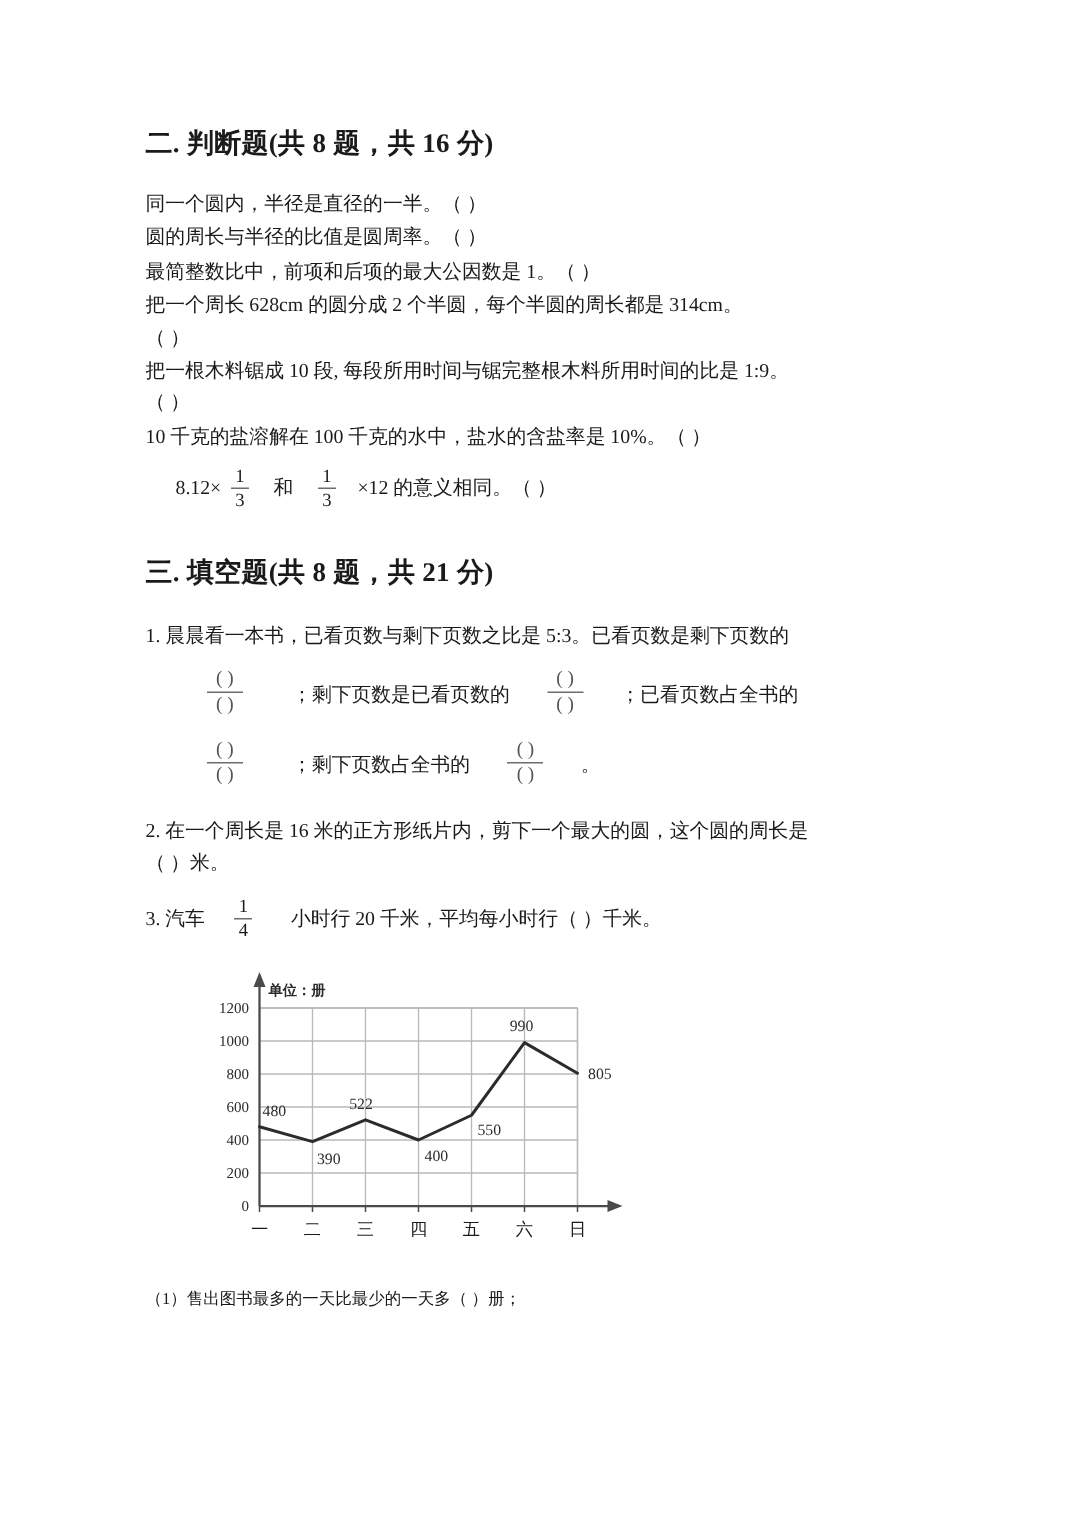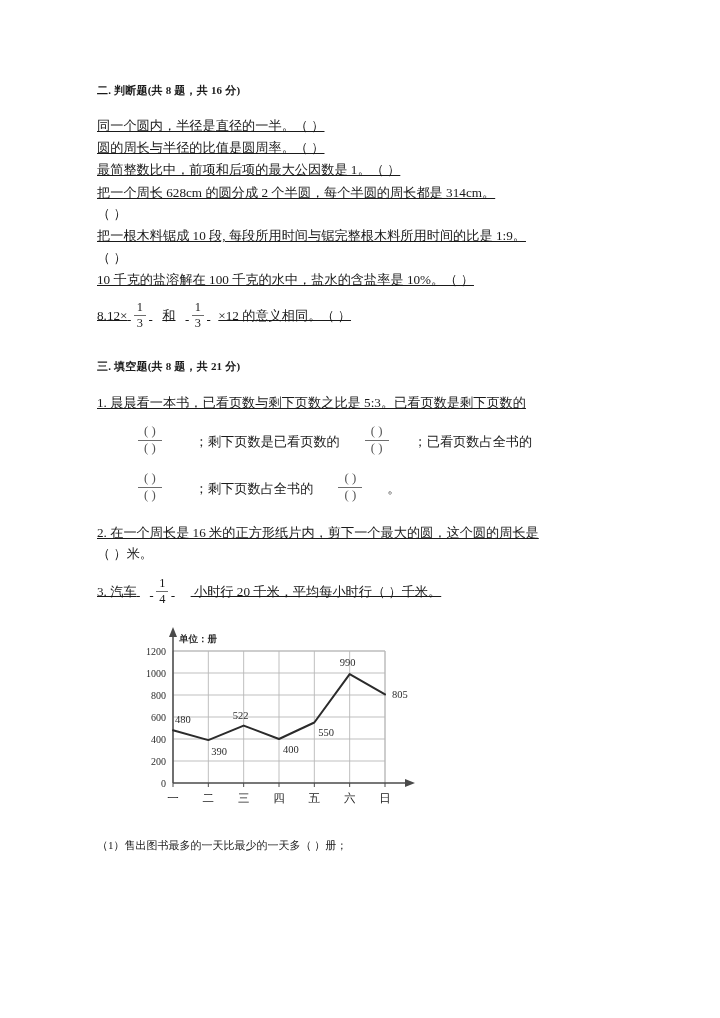--- a/index.html
+++ b/index.html
@@ -25,34 +25,33 @@
   .content {
     position: absolute;
     left: 97px;
     top: 82px;
     width: 528px;
   }
 
   
   .section-title {
     font-weight: bold;
-    font-size: 11px;
+    font-size: 18px;
     letter-spacing: 0.2px;
     margin: 0 0 16px 0;
     line-height: 1.5;
   }
   .section-gap { height: 26px; }
 
   
   .q {
     font-size: 13.2px;
     line-height: 1.62;
     margin: 0 0 1px 0;
     text-align: left;
-    text-decoration: underline;
   }
   .q.wrap { margin-bottom: 0; }
   .q-cont {
     font-size: 13.2px;
     line-height: 1.62;
     margin: 0 0 1px 0;
   }
 
   
   .frac {
@@ -120,21 +119,21 @@
       <p class="q">同一个圆内，半径是直径的一半。（        ）</p>
       <p class="q">圆的周长与半径的比值是圆周率。（        ）</p>
       <p class="q">最简整数比中，前项和后项的最大公因数是 1。（        ）</p>
       <p class="q wrap">把一个周长 628cm 的圆分成 2 个半圆，每个半圆的周长都是 314cm。</p>
       <p class="q-cont">（        ）</p>
       <p class="q wrap">把一根木料锯成 10 段, 每段所用时间与锯完整根木料所用时间的比是 1:9。</p>
       <p class="q-cont">（        ）</p>
       <p class="q">10 千克的盐溶解在 100 千克的水中，盐水的含盐率是 10%。（        ）</p>
     </div>
 
-    <p class="q" style="margin-top:11px;">
+    <p class="q" style="margin-top:11px;margin-left:20px;">
       <span>8.</span><span>12×</span>
       <span class="frac">
         <span class="num">1</span>
         <span class="den">3</span>
       </span>
       <span style="display:inline-block;width:10px;"></span><span>和</span><span style="display:inline-block;width:10px;"></span>
       <span class="frac">
         <span class="num">1</span>
         <span class="den">3</span>
       </span>

